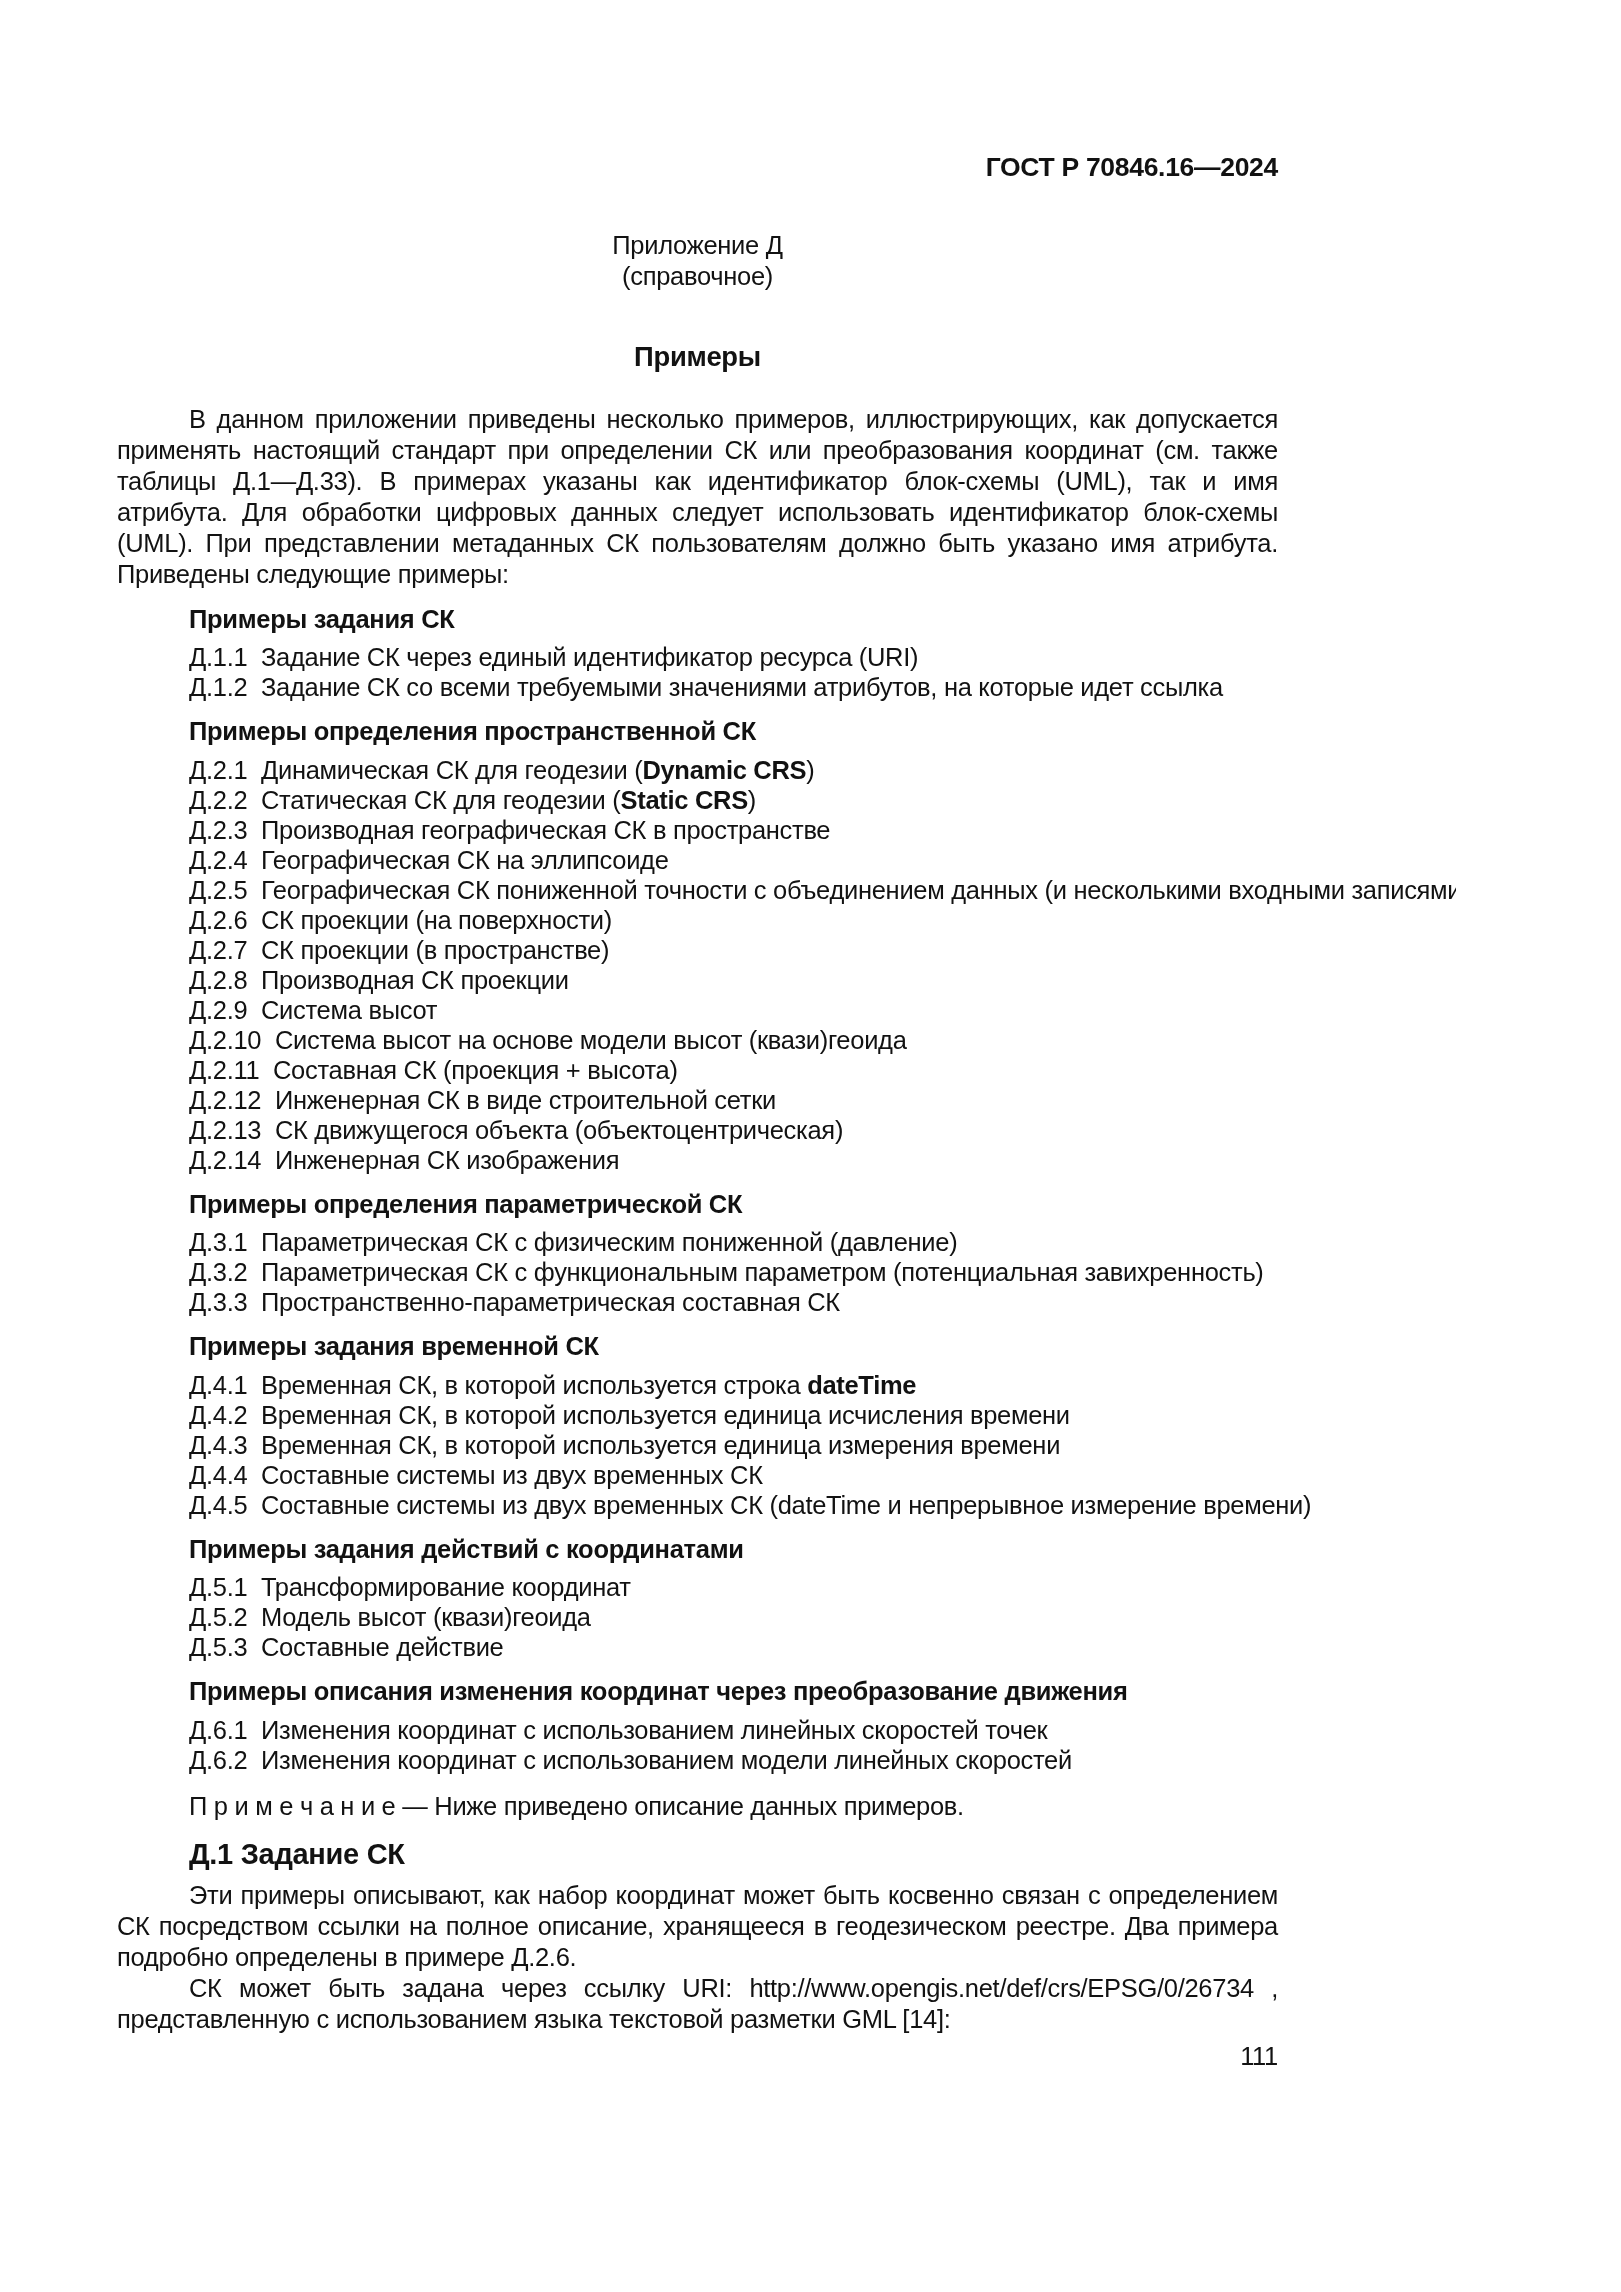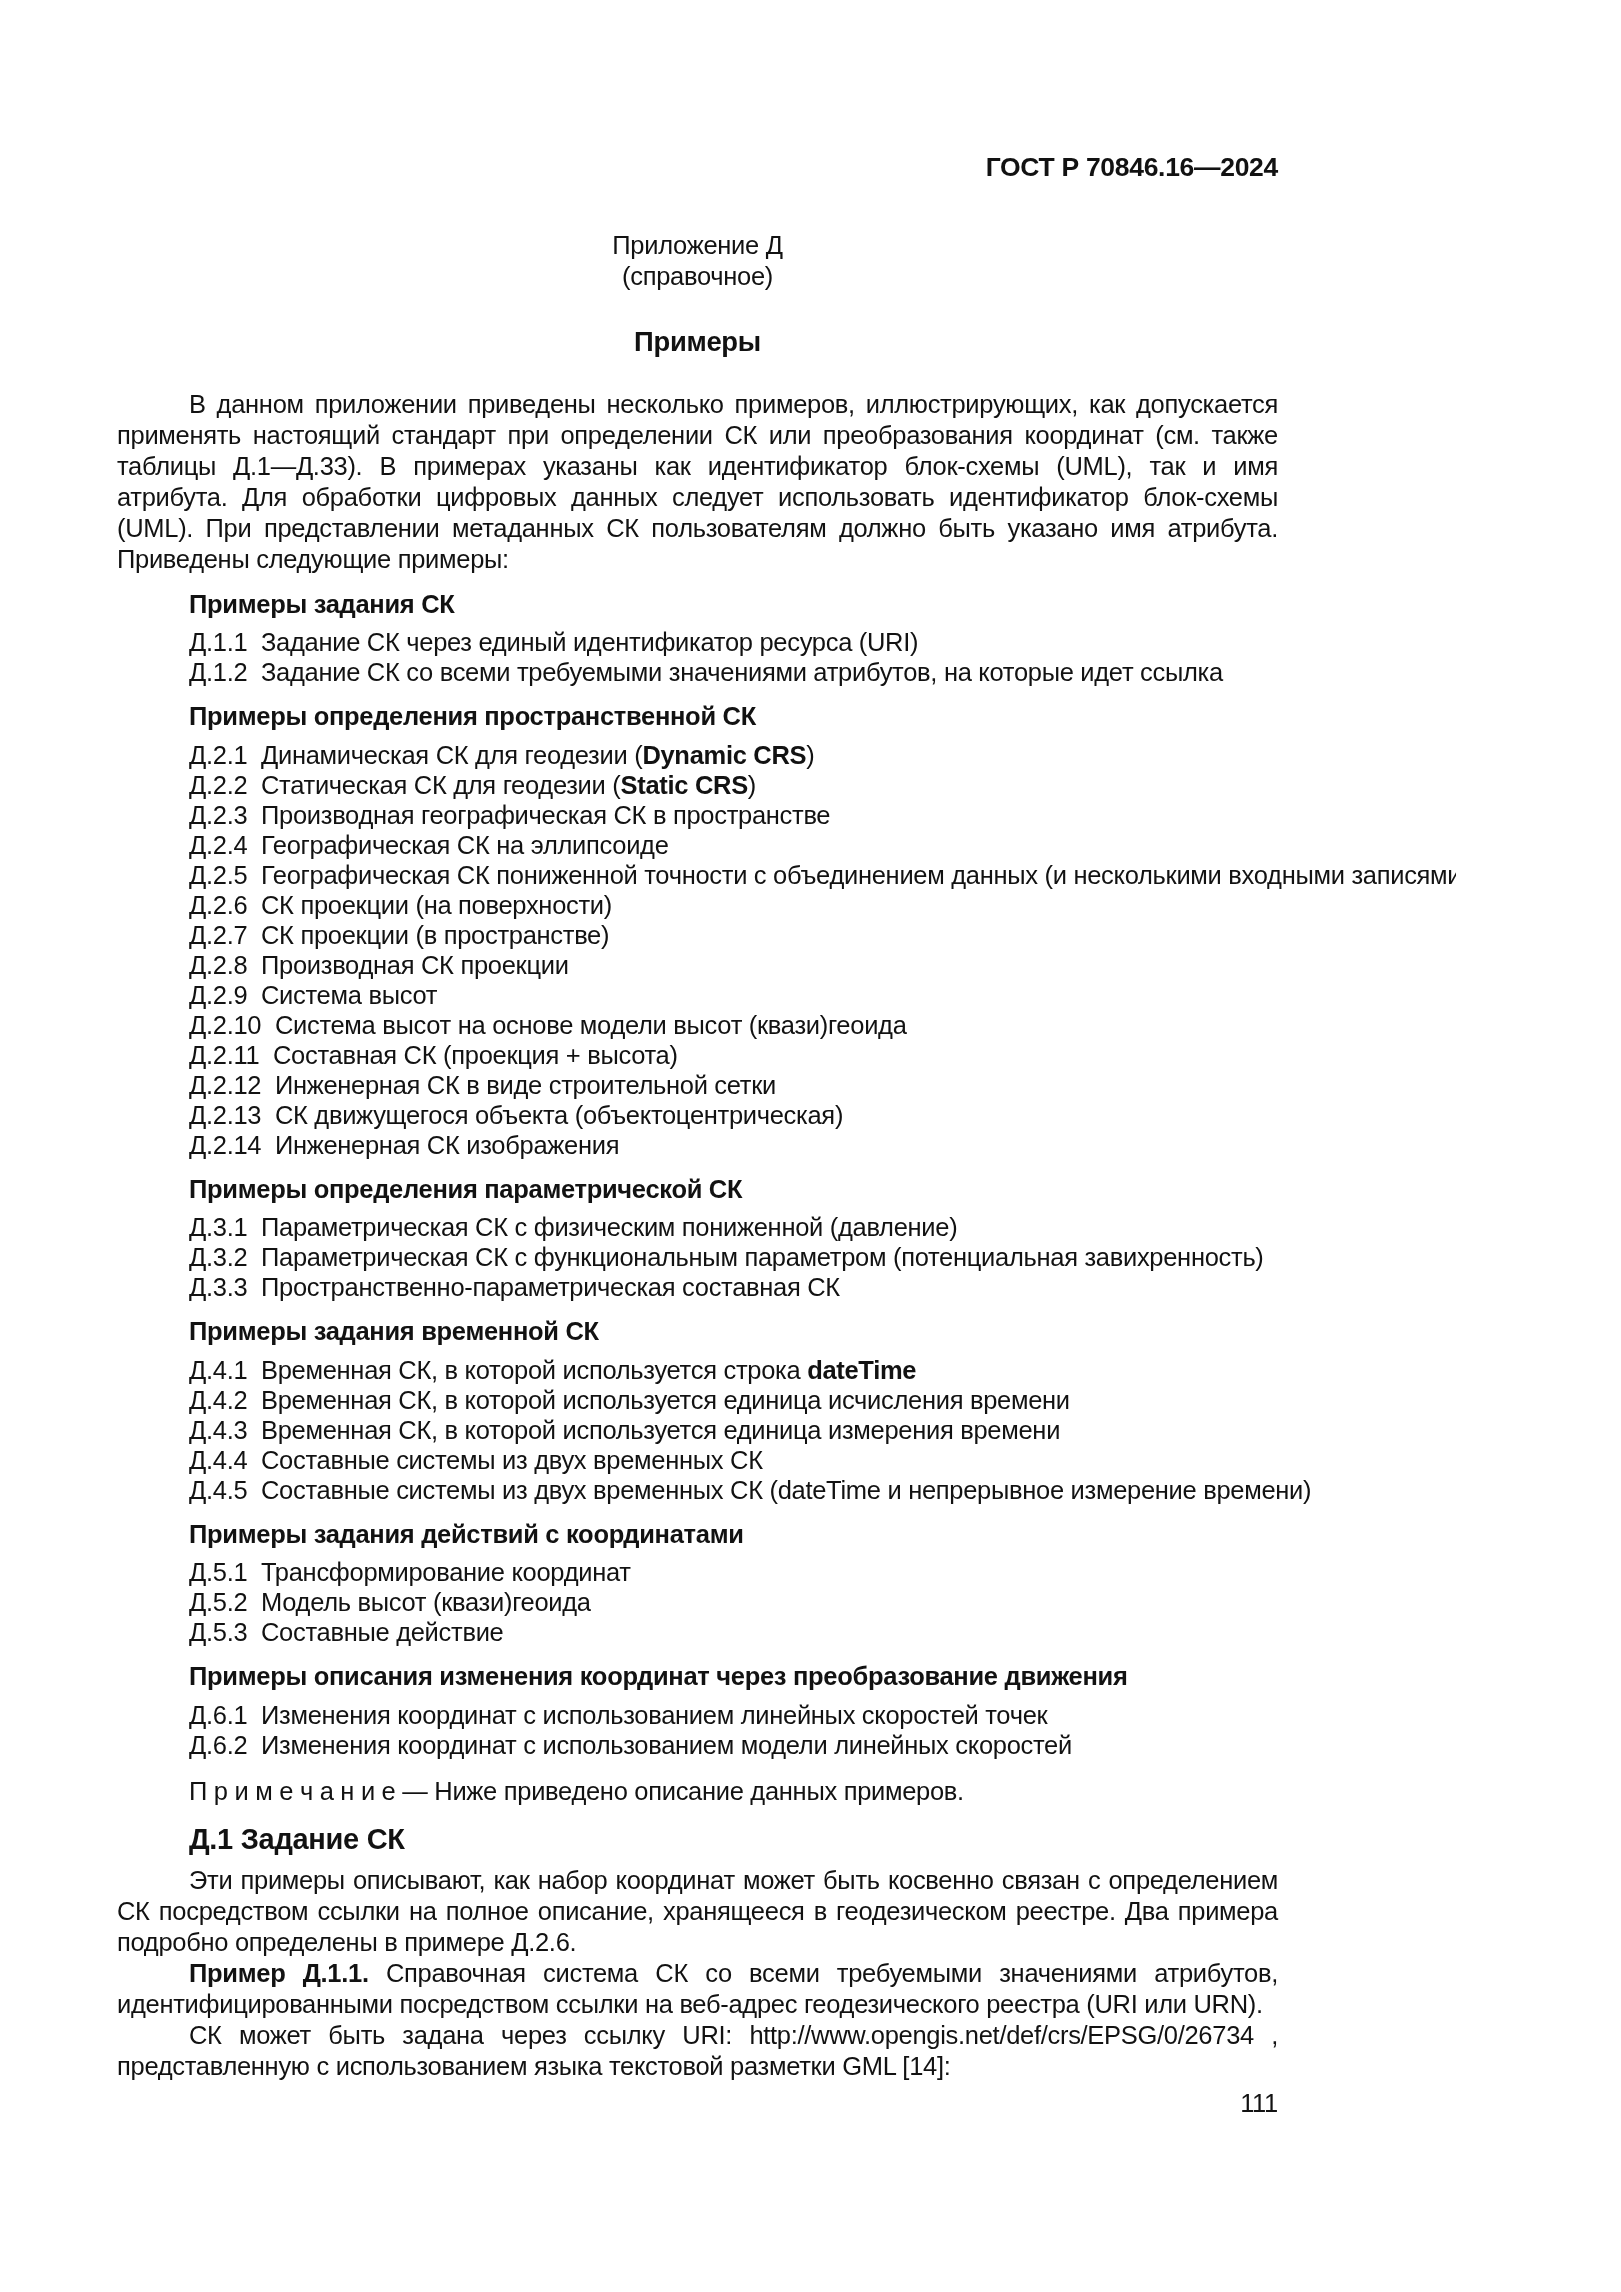--- a/index.html
+++ b/index.html
@@ -21,21 +21,21 @@
     font-size: 26.5px;
     font-weight: 700;
     text-align: right;
     margin-bottom: 47px;
     white-space: nowrap;
   }
   .annex-title, .annex-subtitle {
     text-align: center;
     font-weight: 400;
   }
-  .annex-subtitle { margin-bottom: 33px; }
+  .annex-subtitle { margin-bottom: 48px; }
   .main-heading {
     font-size: 27.4px;
     line-height: 33px;
     font-weight: 700;
     text-align: center;
     margin: 0 0 31px 0;
   }
   .para {
     margin: 0;
     text-align: justify;
@@ -177,20 +177,19 @@
 </div>
   </section>
 </div>
 
   <p class="note-para"><span>П р и м е ч а н и е</span><span> — Ниже приведено описание данных примеров.</span></p>
 
   <h2 class="sub-heading">Д.1 Задание СК</h2>
 
   <p class="para indent">Эти примеры описывают, как набор координат может быть косвенно связан с определением СК посредством ссылки на полное описание, хранящееся в геодезическом реестре. Два примера подробно определены в примере Д.2.6.</p>
 
-  <p class="para indent"><b>Пример Д.1.1.</b><span> Справочная система СК со всеми требуемыми значениями атрибутов, идентифицированными посредством ссылки на веб-адрес геодезического реестра (URI или URN).</span></p>
 
   <p class="para indent"><span>СК может быть задана через ссылку URI: </span><span>http://www.opengis.net/def/crs/EPSG/0/26734</span><span> , представленную с использованием языка текстовой разметки GML [14]:</span></p>
 
   <div class="page-number">111</div>
 
 </div>
 
 
 </body></html>

